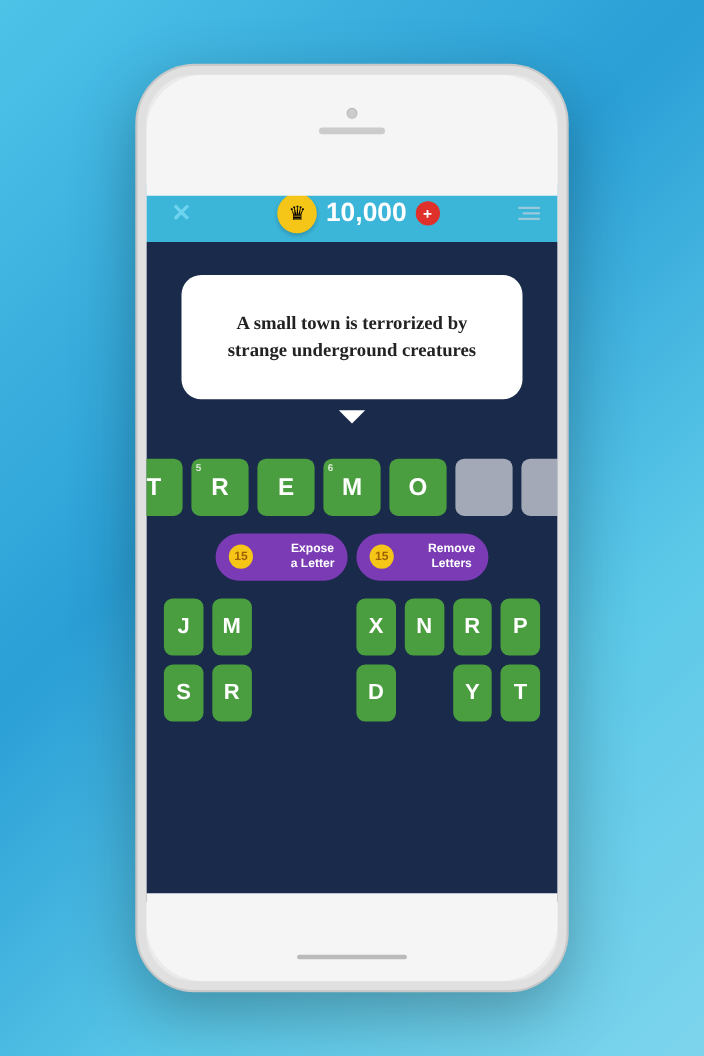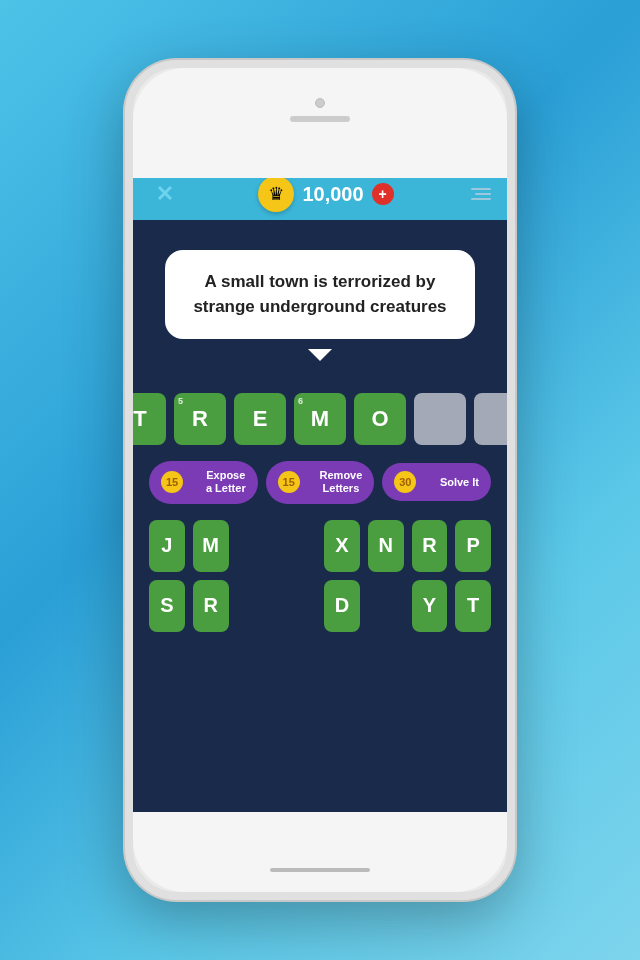--- a/index.html
+++ b/index.html
@@ -132,21 +132,21 @@
       justify-content: center;
       box-shadow: 0 2px 4px rgba(0,0,0,0.2);
     }
 
     .crown-icon {
       font-size: 18px;
     }
 
     .score-text {
       color: white;
-      font-size: 20px;
+      font-size: 24px;
       font-weight: bold;
     }
 
     .add-btn {
       width: 22px;
       height: 22px;
       background: #e0302a;
       border-radius: 50%;
       display: flex;
       align-items: center;
@@ -184,25 +184,26 @@
       flex-direction: column;
       align-items: center;
       padding: 20px 16px 16px;
       gap: 16px;
     }
 
     
     .speech-bubble {
       background: white;
       border-radius: 18px;
-      padding: 20px 24px;
+      padding: 32px 24px;
       margin: 10px 16px 0;
       position: relative;
       text-align: center;
       max-width: 330px;
+      font-family: Liberation Serif, serif;
     }
 
     .speech-bubble::after {
       content: '';
       position: absolute;
       bottom: -22px;
       left: 50%;
       transform: translateX(-50%);
       border: 12px solid transparent;
       border-top-color: white;
@@ -411,24 +412,20 @@
 
       <div class="powerups-row">
         <div class="powerup-btn">
           <span class="powerup-cost">15</span>
           <span class="powerup-label">Expose<br>a Letter</span>
         </div>
         <div class="powerup-btn">
           <span class="powerup-cost">15</span>
           <span class="powerup-label">Remove<br>Letters</span>
         </div>
-        <div class="powerup-btn solve">
-          <span class="powerup-cost">30</span>
-          <span class="powerup-label">Solve It</span>
-        </div>
       </div>
 
       <div class="keyboard-area">
 
         <div class="key-row">
           <div class="key-tile">
               <span class="key-letter">J</span>
             </div>
           <div class="key-tile">
               <span class="key-letter">M</span>

